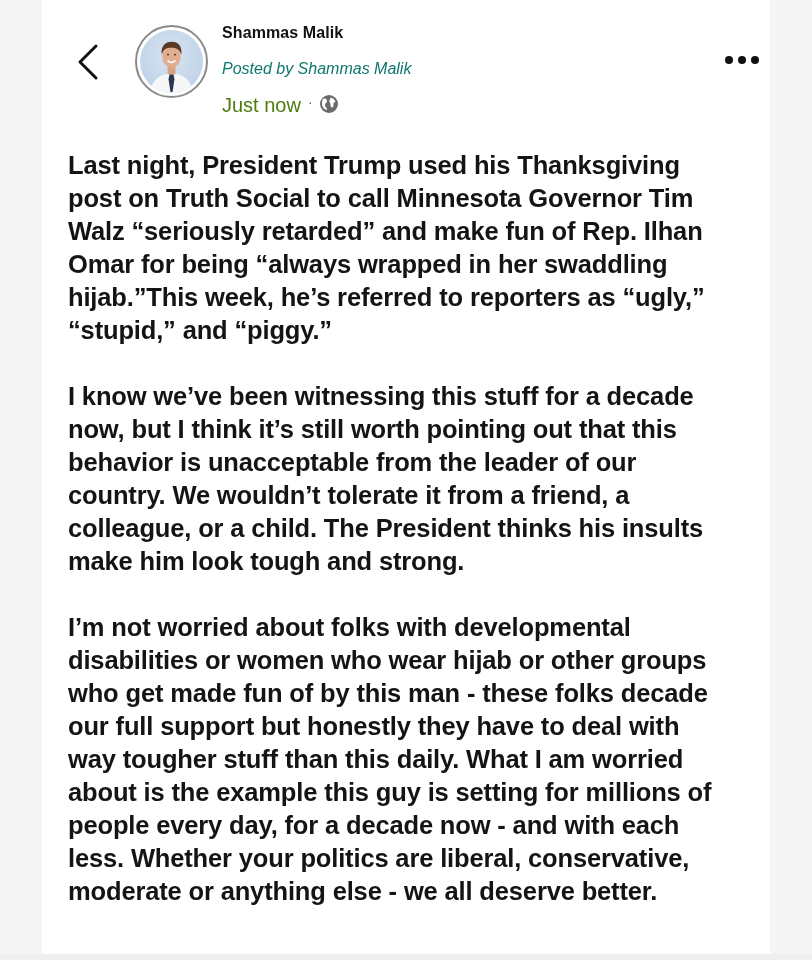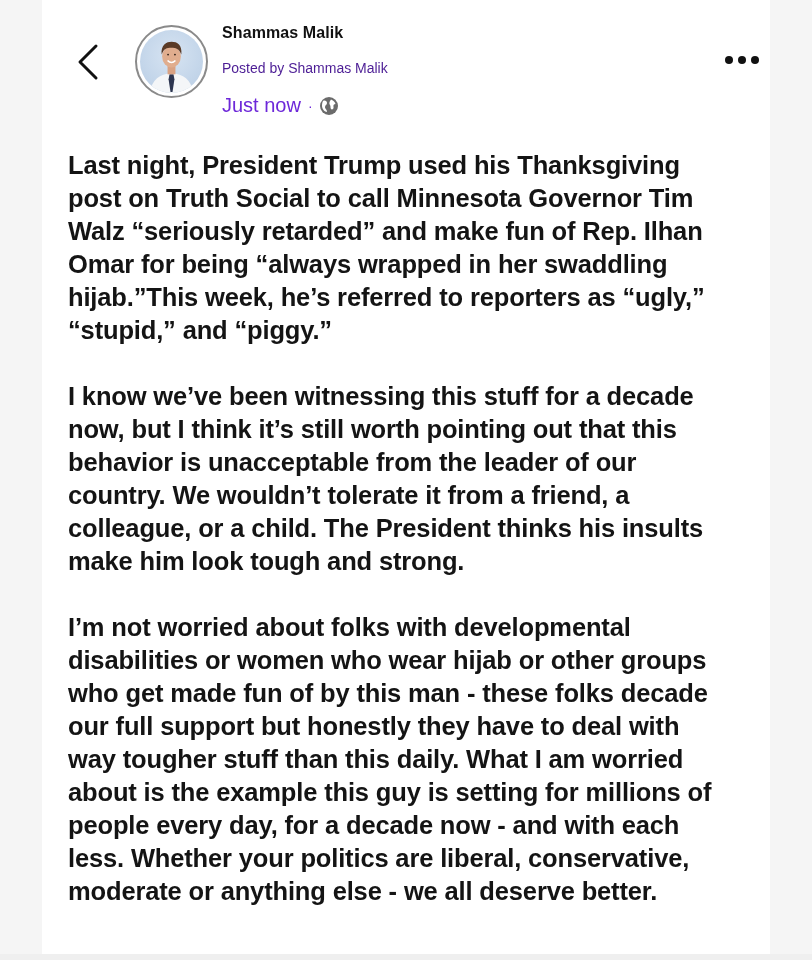--- a/index.html
+++ b/index.html
@@ -40,26 +40,26 @@
     }
     .avatar-inner svg { width: 100%; height: 100%; display: block; }
     .author-name {
       position: absolute; left: 180px; top: 24px;
       font-size: 16px; font-weight: bold; color: #111;
       letter-spacing: 0.1px;
       cursor: pointer;
     }
     .posted-by {
       position: absolute; left: 180px; top: 60px;
-      font-size: 14px; color: #4c1d95;
+      font-size: 16px; color: #0f766e; font-style: italic;
     }
     .meta-row {
       position: absolute; left: 180px; top: 94px;
-      font-size: 20px; color: #6d28d9;
-      display: flex; align-items: center;
+      font-size: 20px; color: #4d7c0f;
+      display: flex; 
     }
     .meta-row .dot { margin: 0 6px 0 7px; font-size: 14px; }
     .globe { width: 20px; height: 20px; display: inline-block; cursor: pointer; }
     .globe svg { width: 100%; height: 100%; display: block; }
     .more {
       position: absolute; left: 678px; top: 50px;
       width: 44px; height: 20px; cursor: pointer;
       display: flex; align-items: center; justify-content: center; gap: 5px;
     }
     .more span { width: 8px; height: 8px; border-radius: 50%; background: #111; display: block; }

